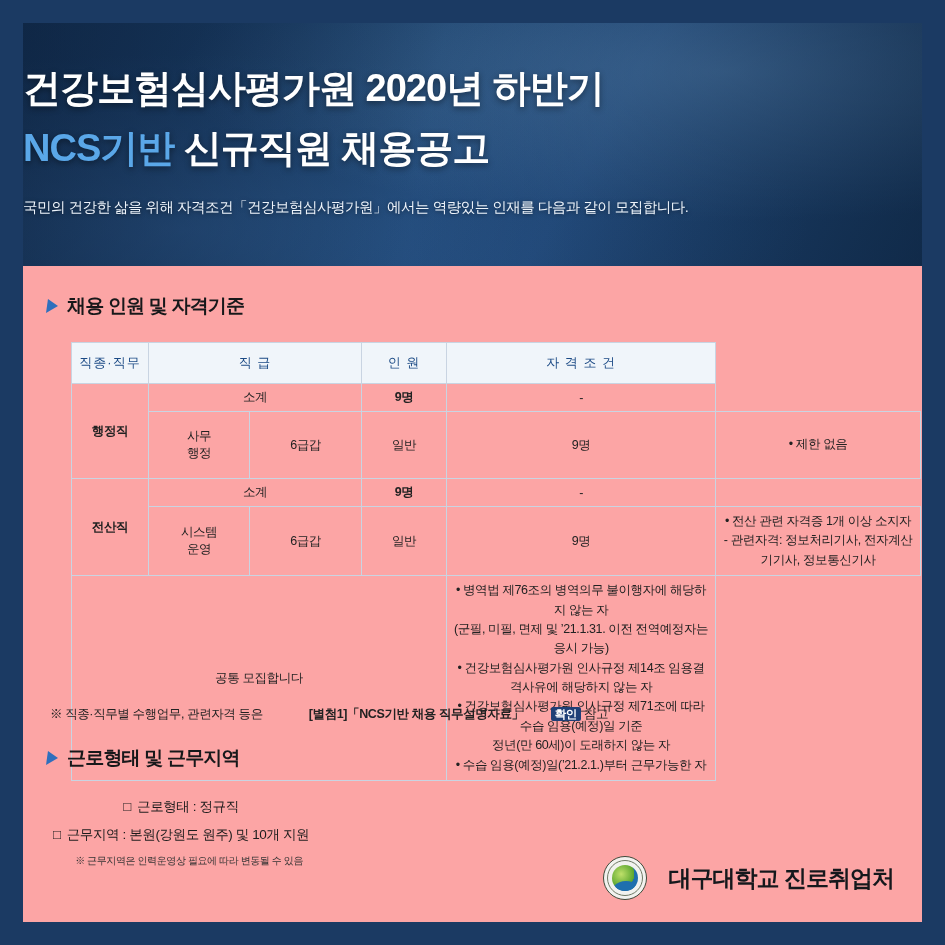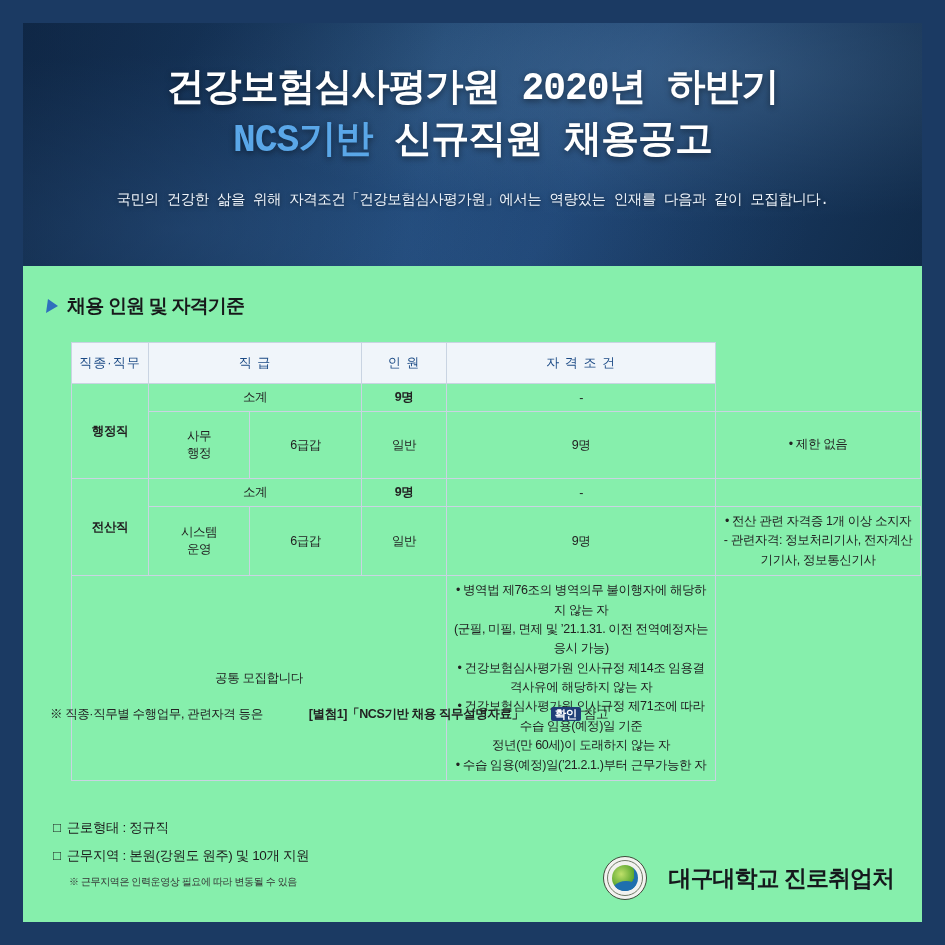--- a/index.html
+++ b/index.html
@@ -30,57 +30,55 @@
   }
   .hero:before {
     content: "";
     position: absolute;
     left: 0; top: 0; right: 0; bottom: 0;
     background:
       linear-gradient(100deg, rgba(10,28,52,0.55) 0%, rgba(10,28,52,0.1) 45%, rgba(10,28,52,0.5) 100%);
   }
   .hero-inner {
     position: relative;
-    text-align: center;
     padding-top: 42px;
-    font-family: Liberation Mono, monospace;
   }
   .hero-line1 {
     font-size: 38px;
     font-weight: bold;
     color: #ffffff;
     letter-spacing: -1px;
     line-height: 1.25;
     text-shadow: 0 2px 6px rgba(0,0,0,0.45);
   }
   .hero-line2 {
     font-size: 38px;
     font-weight: bold;
     letter-spacing: -1px;
     line-height: 1.25;
-    margin-top: 4px;
+    margin-top: 12px;
     text-shadow: 0 2px 6px rgba(0,0,0,0.45);
   }
   .hl-blue { color: #5aa7e8; }
   .hl-white { color: #ffffff; }
   .hero-sub {
     margin-top: 26px;
     font-size: 14.5px;
     color: #eef4fb;
     letter-spacing: -0.5px;
     text-shadow: 0 1px 4px rgba(0,0,0,0.5);
   }
   
   .sheet {
     position: absolute;
     left: 23px;
     top: 266px;
     width: 899px;
     height: 656px;
-    background: #86efac;
+    background: #fca5a5;
   }
   .section-head {
     display: flex;
     align-items: center;
     gap: 9px;
     padding-left: 24px;
   }
   .arrow-icon {
     width: 0; height: 0;
     border-left: 11px solid #2f6fbd;
@@ -143,25 +141,26 @@
     padding: 1px 4px;
     border-radius: 2px;
     font-weight: bold;
     font-size: 11.5px;
     margin-left: 27px;
   }
   #sec2 { position: absolute; top: 479px; left: 0; }
   .bullets {
     position: absolute;
     left: 30px;
-    top: 548px;
+    top: 527px;
     font-size: 13.5px;
     color: #1c1c1c;
     letter-spacing: -0.4px;
     line-height: 2.1;
+    text-align: center;
   }
   .bullets .sq { margin-right: 6px; }
   .bullets .sub {
     display: block;
     font-size: 10px;
     color: #333;
     padding-left: 16px;
   }
   
   .footer-logo {
@@ -283,20 +282,24 @@
             <div>• 수습 임용(예정)일(’21.2.1.)부터 근무가능한 자</div>
           </td>
         </tr>
       </tbody>
     </table>
 
     <div class="note">
       <span>※ 직종·직무별 수행업무, 관련자격 등은 </span><span class="bk">[별첨1]「NCS기반 채용 직무설명자료」</span><span class="badge-confirm">확인</span><span> 참고</span>
     </div>
 
+    <div class="section-head" id="sec2">
+      <span class="arrow-icon"></span>
+      <span class="section-title">근로형태 및 근무지역</span>
+    </div>
 
     <div class="bullets">
       <div>
         <span class="sq">□</span><span>근로형태 : 정규직</span>
       </div>
       <div>
         <span class="sq">□</span><span>근무지역 : 본원(강원도 원주) 및 10개 지원</span>
         <span class="sub">※ 근무지역은 인력운영상 필요에 따라 변동될 수 있음</span>
       </div>
     </div>

